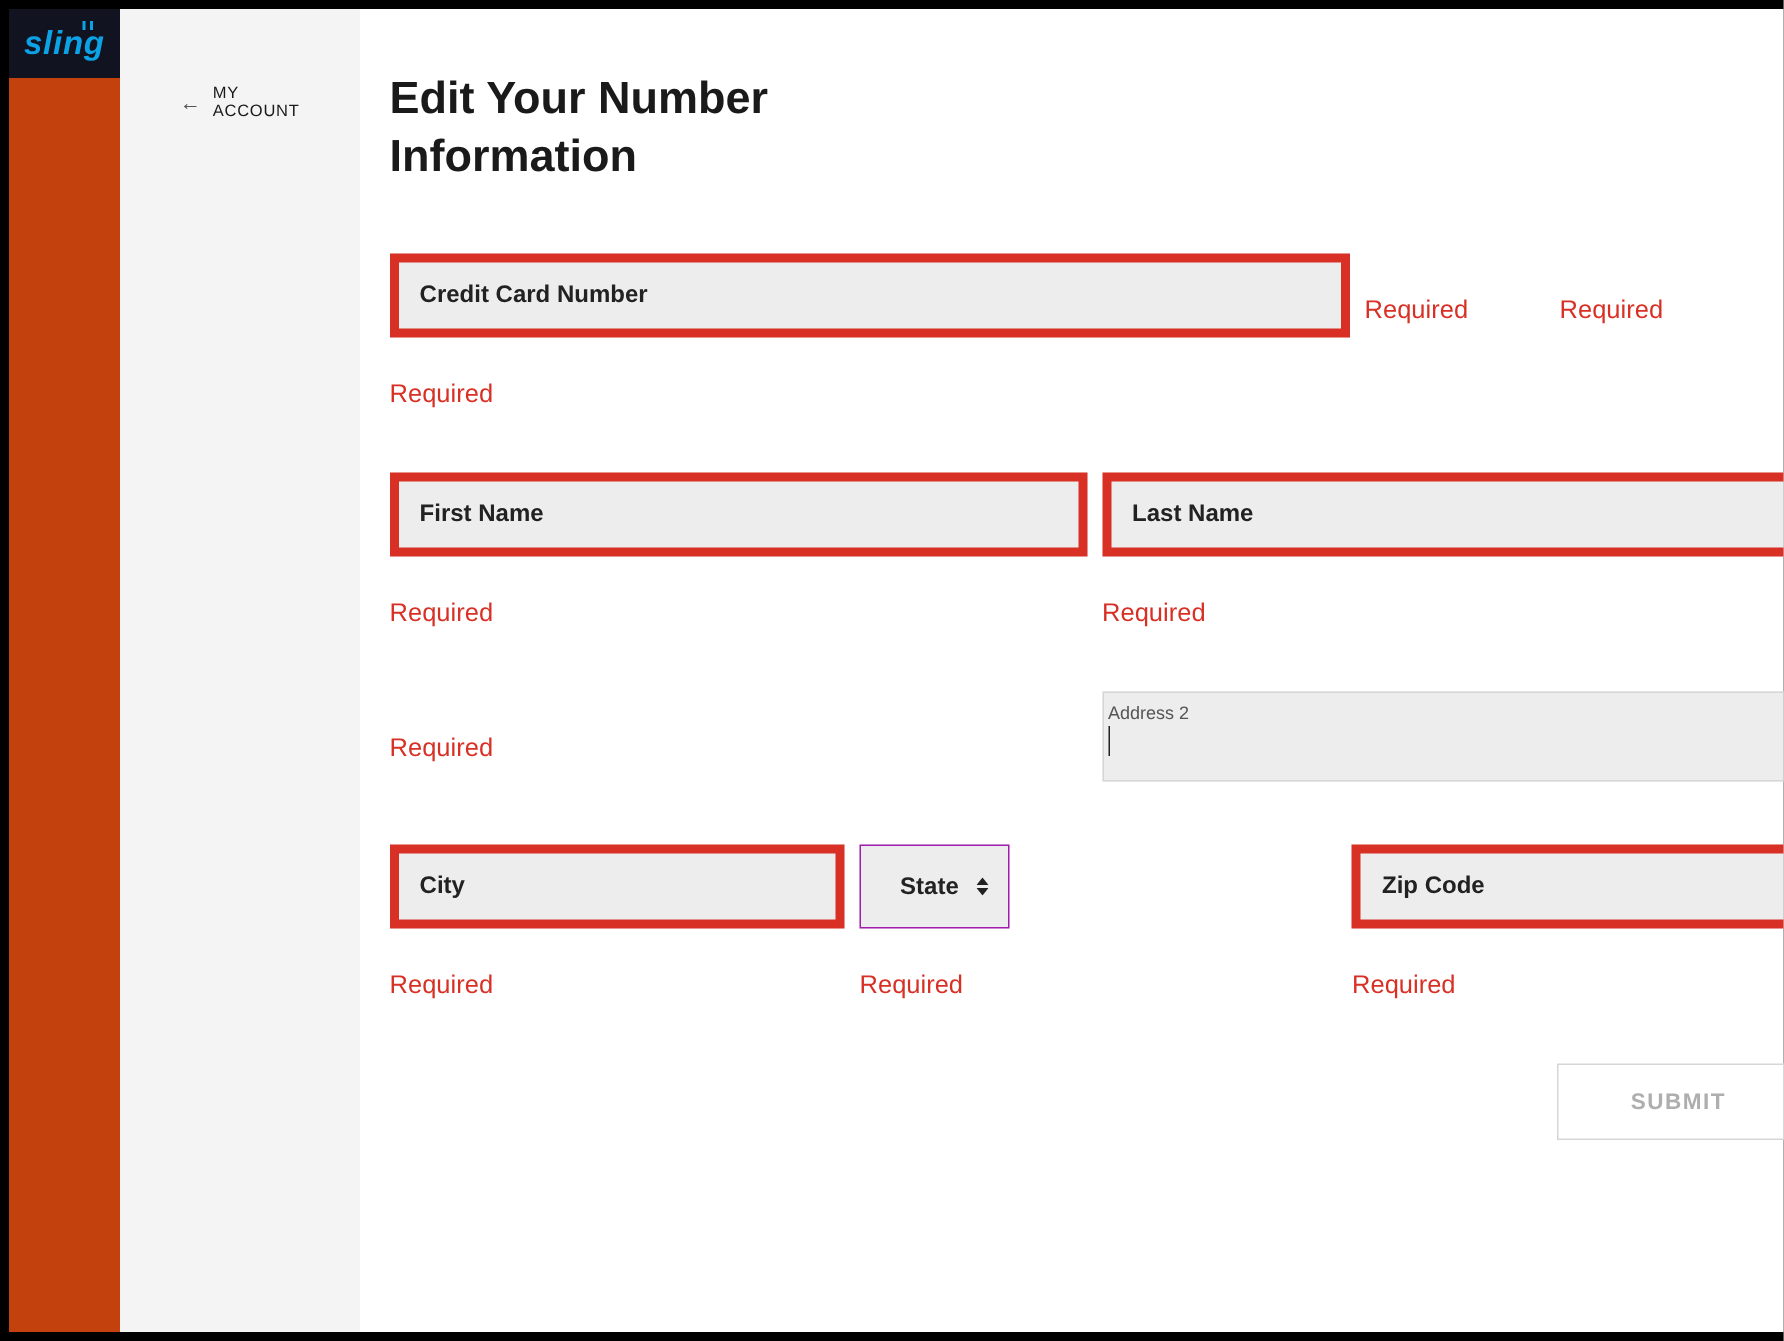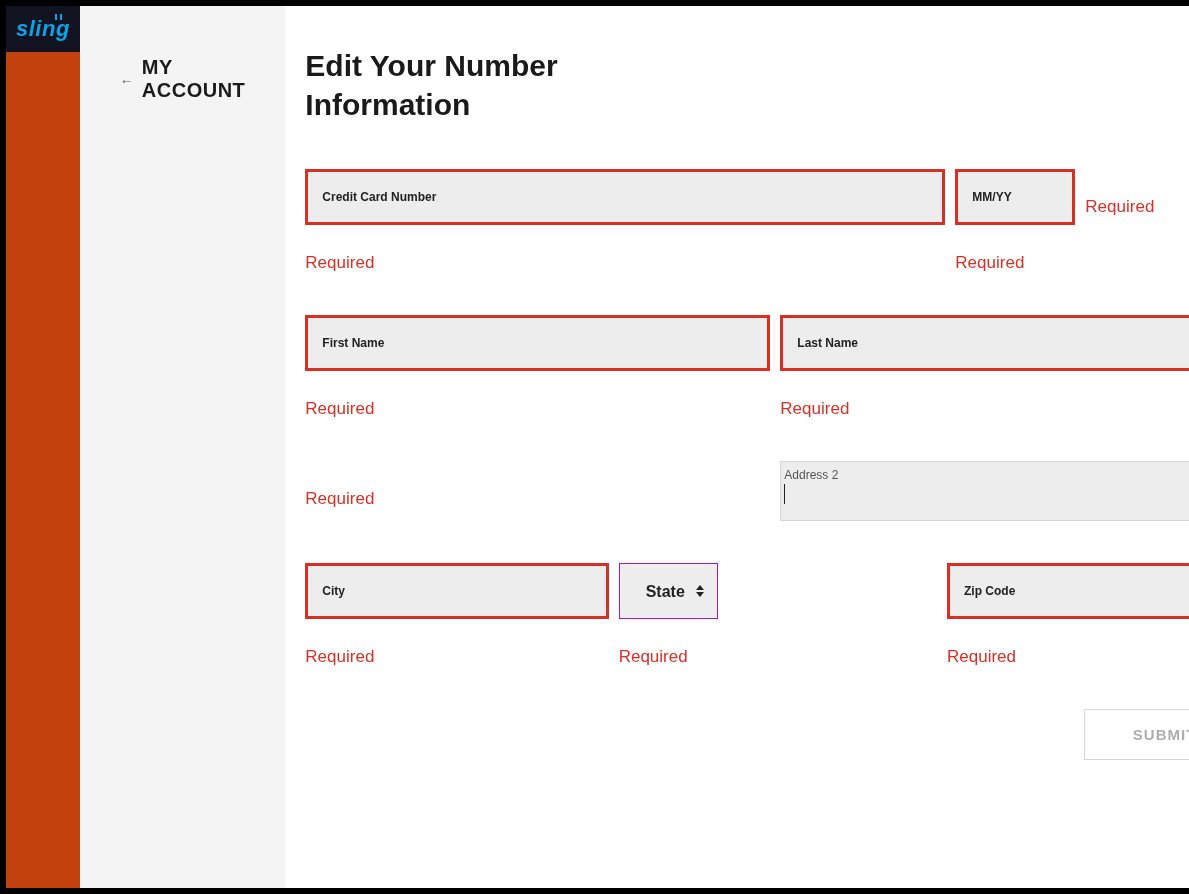--- a/index.html
+++ b/index.html
@@ -68,22 +68,22 @@
       display: flex;
       align-items: center;
       gap: 8px;
       cursor: pointer;
     }
     .arrow-left {
       font-size: 14px;
       color: #555;
     }
     .breadcrumb-text {
-      font-size: 20px;
-      font-weight: 700;
+      font-size: 11px;
+      font-weight: 400;
       letter-spacing: 0.5px;
       color: #1a1a1a;
     }
     .content-area {
       background: #fff;
       flex: 1;
       padding: 40px 0;
     }
     .content-inner {
       max-width: 980px;
@@ -108,24 +108,24 @@
       display: flex;
       gap: 10px;
       margin-bottom: 42px;
     }
     .field-wrap {
       display: flex;
       flex-direction: column;
     }
     .field-input {
       background: #ededed;
-      border: 3px solid #15803d;
+      border: 6px solid #15803d;
       height: 56px;
       padding: 0 14px;
-      font-size: 12px;
+      font-size: 16px;
       font-weight: 600;
       color: #222;
       outline: none;
       font-family: inherit;
       width: 100%;
     }
     .field-input::placeholder {
       color: #222;
       font-weight: 600;
     }
@@ -239,21 +239,20 @@
     <div class="content-area">
       <div class="content-inner">
         <h1 class="page-title">Edit Your Number Information</h1>
 
         <div class="form-row">
           <div class="field-wrap w-cc">
             <input class="field-input error" type="text" placeholder="Credit Card Number" style="">
             <span class="err-text">Required</span>
           </div>
           <div class="field-wrap w-exp">
-            <input class="field-input error" type="text" placeholder="MM/YY" style="">
             <span class="err-text">Required</span>
           </div>
           <div class="field-wrap w-sec">
             <span class="err-text">Required</span>
           </div>
         </div>
 
         <div class="form-row">
           <div class="field-wrap w-half">
             <input class="field-input error" type="text" placeholder="First Name" style="">

